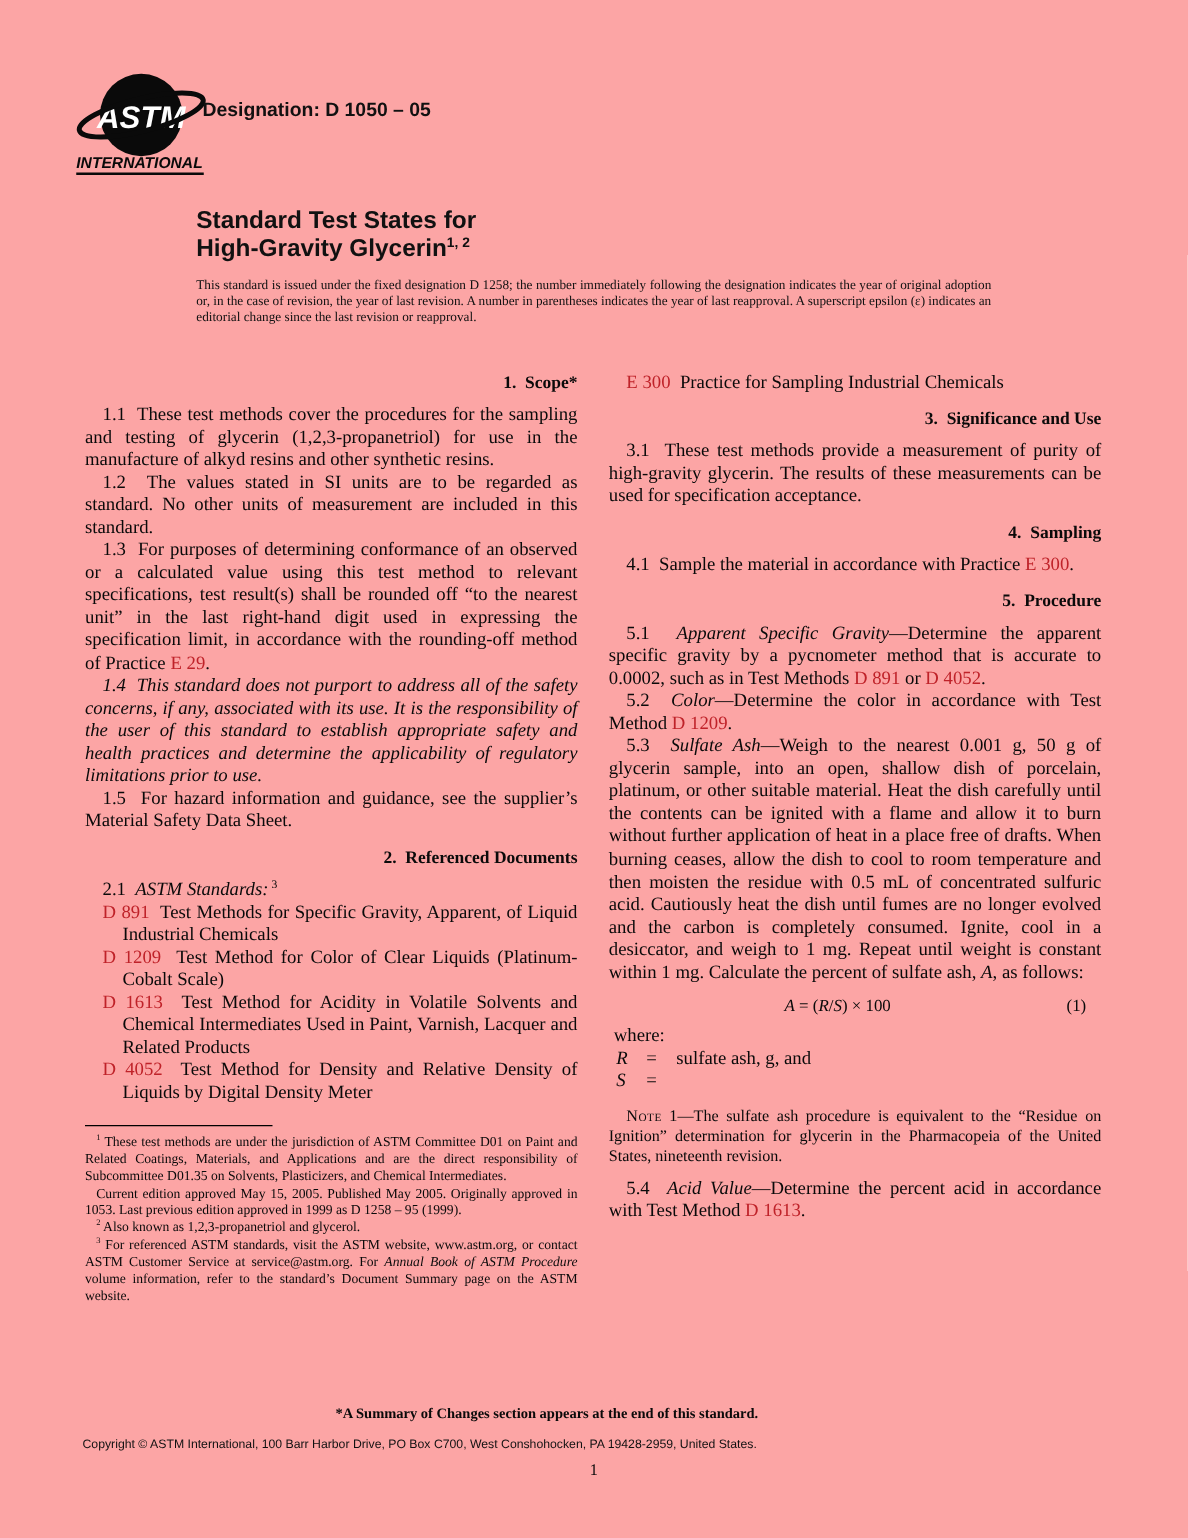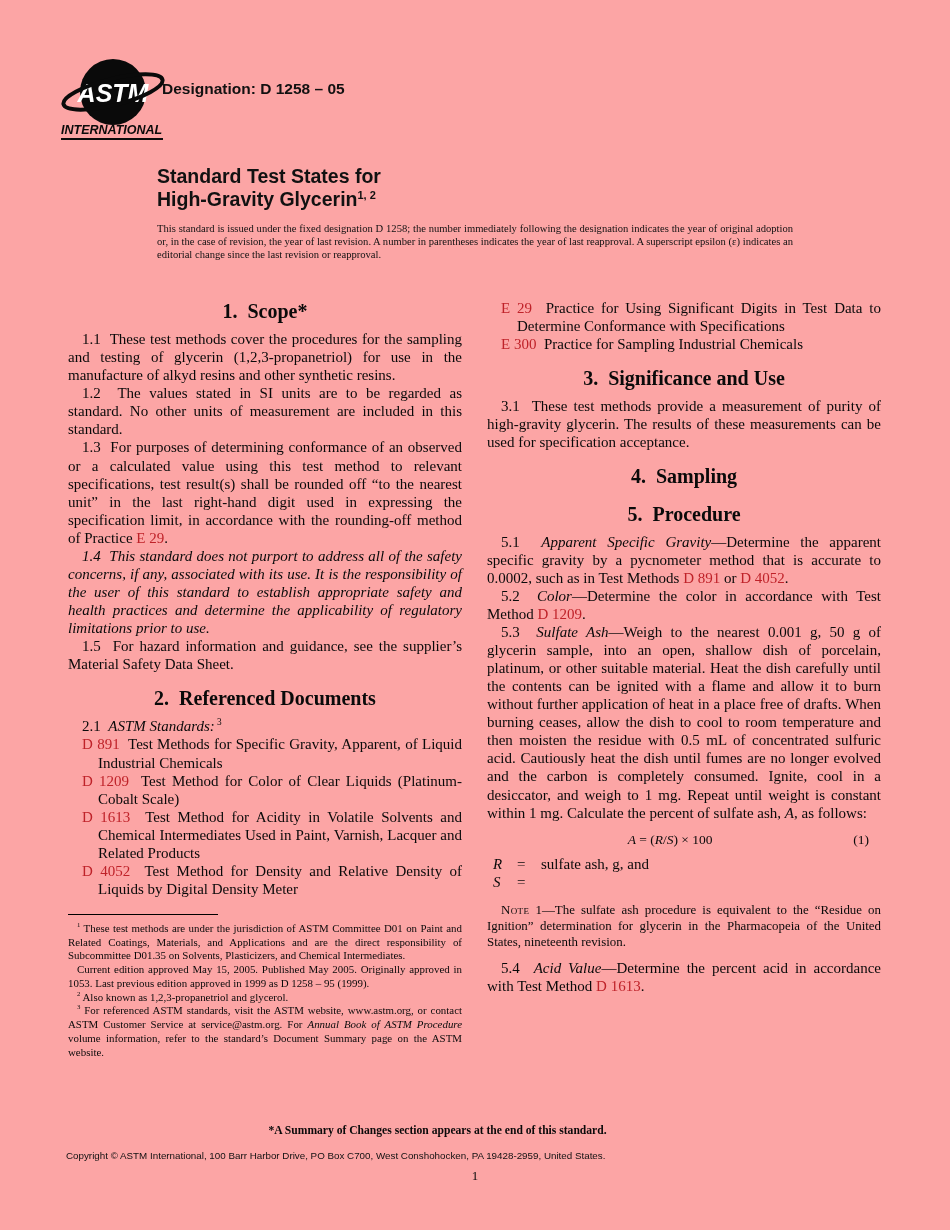--- a/index.html
+++ b/index.html
@@ -30,22 +30,22 @@
     font-size:10.6px;line-height:1.24;text-align:justify;margin:0;color:#111;
   }
   
   .columns{
     position:absolute;left:68px;top:297px;width:813px;
     display:flex;gap:25px;
     font-size:15px;line-height:1.205;
   }
   .col{flex:1;min-width:0;text-align:justify;}
   .heading{
-    font-weight:bold;font-size:20px;
-    margin:13px 0 7px 0;text-align:center;
+    font-weight:bold;font-size:14px;
+    margin:13px 0 7px 0;text-align:right;
   }
   .heading.first{margin-top:2px;}
   .para{margin:0;text-indent:14px;}
   .ref{margin:0;padding-left:30px;text-indent:-16px;text-align:justify;}
   .ref.first{margin-top:2px;}
   
   .footnotes{margin-top:16px;font-size:10.9px;line-height:1.26;text-align:justify;}
   .fn-divider{width:150px;border:none;border-top:1.2px solid #000;margin:0 0 7px 0;}
   .fn{margin:0;text-indent:9px;}
   
@@ -86,21 +86,21 @@
   <div class="logo">
     <svg viewBox="0 0 106 94" width="106" height="94">
       <circle cx="53" cy="38" r="33" fill="#0a0a0a"></circle>
       <text x="53" y="48" text-anchor="middle" font-family="Liberation Sans, sans-serif" font-weight="bold" font-style="italic" font-size="25" fill="#ffffff">ASTM</text>
       <ellipse cx="53" cy="38" rx="51" ry="13" fill="none" stroke="#0a0a0a" stroke-width="4" transform="rotate(-14 53 38)"></ellipse>
       <text x="1" y="80" font-family="Liberation Sans, sans-serif" font-weight="bold" font-style="italic" font-size="12.5" fill="#0a0a0a">INTERNATIONAL</text>
       <rect x="1" y="84" width="102" height="2" fill="#0a0a0a"></rect>
     </svg>
   </div>
 
-  <div class="designation">Designation: D 1258 – 05</div>
+  <div class="designation">Designation: D 1050 – 05</div>
 
   <h1 class="title-block"><span>Standard Test States for</span><br><span>High-Gravity Glycerin</span><span class="tsup">1, 2</span></h1>
 
   <p class="issuance">This standard is issued under the fixed designation D 1258; the number immediately following the designation indicates the year of original adoption or, in the case of revision, the year of last revision. A number in parentheses indicates the year of last reapproval. A superscript epsilon (ε) indicates an editorial change since the last revision or reapproval.</p>
 
   <main class="columns">
 
     <section class="col">
       <h2 class="heading first">1.&nbsp; Scope*</h2>
       <p class="para"><span>1.1&nbsp; These test methods cover the procedures for the sampling and testing of glycerin (1,2,3-propanetriol) for use in the manufacture of alkyd resins and other synthetic resins.</span></p>
@@ -119,38 +119,39 @@
       <div class="footnotes">
         <hr class="fn-divider">
         <p class="fn"><span class="sup">1</span><span> These test methods are under the jurisdiction of ASTM Committee D01 on Paint and Related Coatings, Materials, and Applications and are the direct responsibility of Subcommittee D01.35 on Solvents, Plasticizers, and Chemical Intermediates.</span></p>
         <p class="fn"><span>Current edition approved May 15, 2005. Published May 2005. Originally approved in 1053. Last previous edition approved in 1999 as D 1258 – 95 (1999).</span></p>
         <p class="fn"><span class="sup">2</span><span> Also known as 1,2,3-propanetriol and glycerol.</span></p>
         <p class="fn"><span class="sup">3</span><span> For referenced ASTM standards, visit the ASTM website, www.astm.org, or contact ASTM Customer Service at service@astm.org. For </span><span class="i">Annual Book of ASTM Procedure</span><span> volume information, refer to the standard’s Document Summary page on the ASTM website.</span></p>
       </div>
     </section>
 
     <section class="col">
-      <p class="ref first"><a class="link">E 29</a><span>&nbsp; Practice for Using Significant Digits in Test Data to Determine Conformance with Specifications</span></p>
       <p class="ref"><a class="link">E 300</a><span>&nbsp; Practice for Sampling Industrial Chemicals</span></p>
 
       <h2 class="heading">3.&nbsp; Significance and Use</h2>
       <p class="para"><span>3.1&nbsp; These test methods provide a measurement of purity of high-gravity glycerin. The results of these measurements can be used for specification acceptance.</span></p>
 
       <h2 class="heading">4.&nbsp; Sampling</h2>
+      <p class="para"><span>4.1&nbsp; Sample the material in accordance with Practice </span><a class="link">E 300</a><span>.</span></p>
 
       <h2 class="heading">5.&nbsp; Procedure</h2>
       <p class="para"><span>5.1&nbsp; </span><span class="i">Apparent Specific Gravity</span><span>—Determine the apparent specific gravity by a pycnometer method that is accurate to 0.0002, such as in Test Methods </span><a class="link">D 891</a><span> or </span><a class="link">D 4052</a><span>.</span></p>
       <p class="para"><span>5.2&nbsp; </span><span class="i">Color</span><span>—Determine the color in accordance with Test Method </span><a class="link">D 1209</a><span>.</span></p>
       <p class="para"><span>5.3&nbsp; </span><span class="i">Sulfate Ash</span><span>—Weigh to the nearest 0.001 g, 50 g of glycerin sample, into an open, shallow dish of porcelain, platinum, or other suitable material. Heat the dish carefully until the contents can be ignited with a flame and allow it to burn without further application of heat in a place free of drafts. When burning ceases, allow the dish to cool to room temperature and then moisten the residue with 0.5 mL of concentrated sulfuric acid. Cautiously heat the dish until fumes are no longer evolved and the carbon is completely consumed. Ignite, cool in a desiccator, and weigh to 1 mg. Repeat until weight is constant within 1 mg. Calculate the percent of sulfate ash, </span><span class="i">A</span><span>, as follows:</span></p>
 
       <div class="equation">
         <span class="eq-body"><span class="i">A</span><span>&nbsp;=&nbsp;(</span><span class="i">R</span><span>/</span><span class="i">S</span><span>)&nbsp;×&nbsp;100</span></span>
         <span class="eq-num">(1)</span>
       </div>
 
+      <p class="where-label">where:</p>
       <div class="where-row">
         <span class="where-var">R</span>
         <span class="where-eq">=</span>
         <span class="where-def">sulfate ash, g, and</span>
       </div>
       <div class="where-row">
         <span class="where-var">S</span>
         <span class="where-eq">=</span>
       </div>
 

